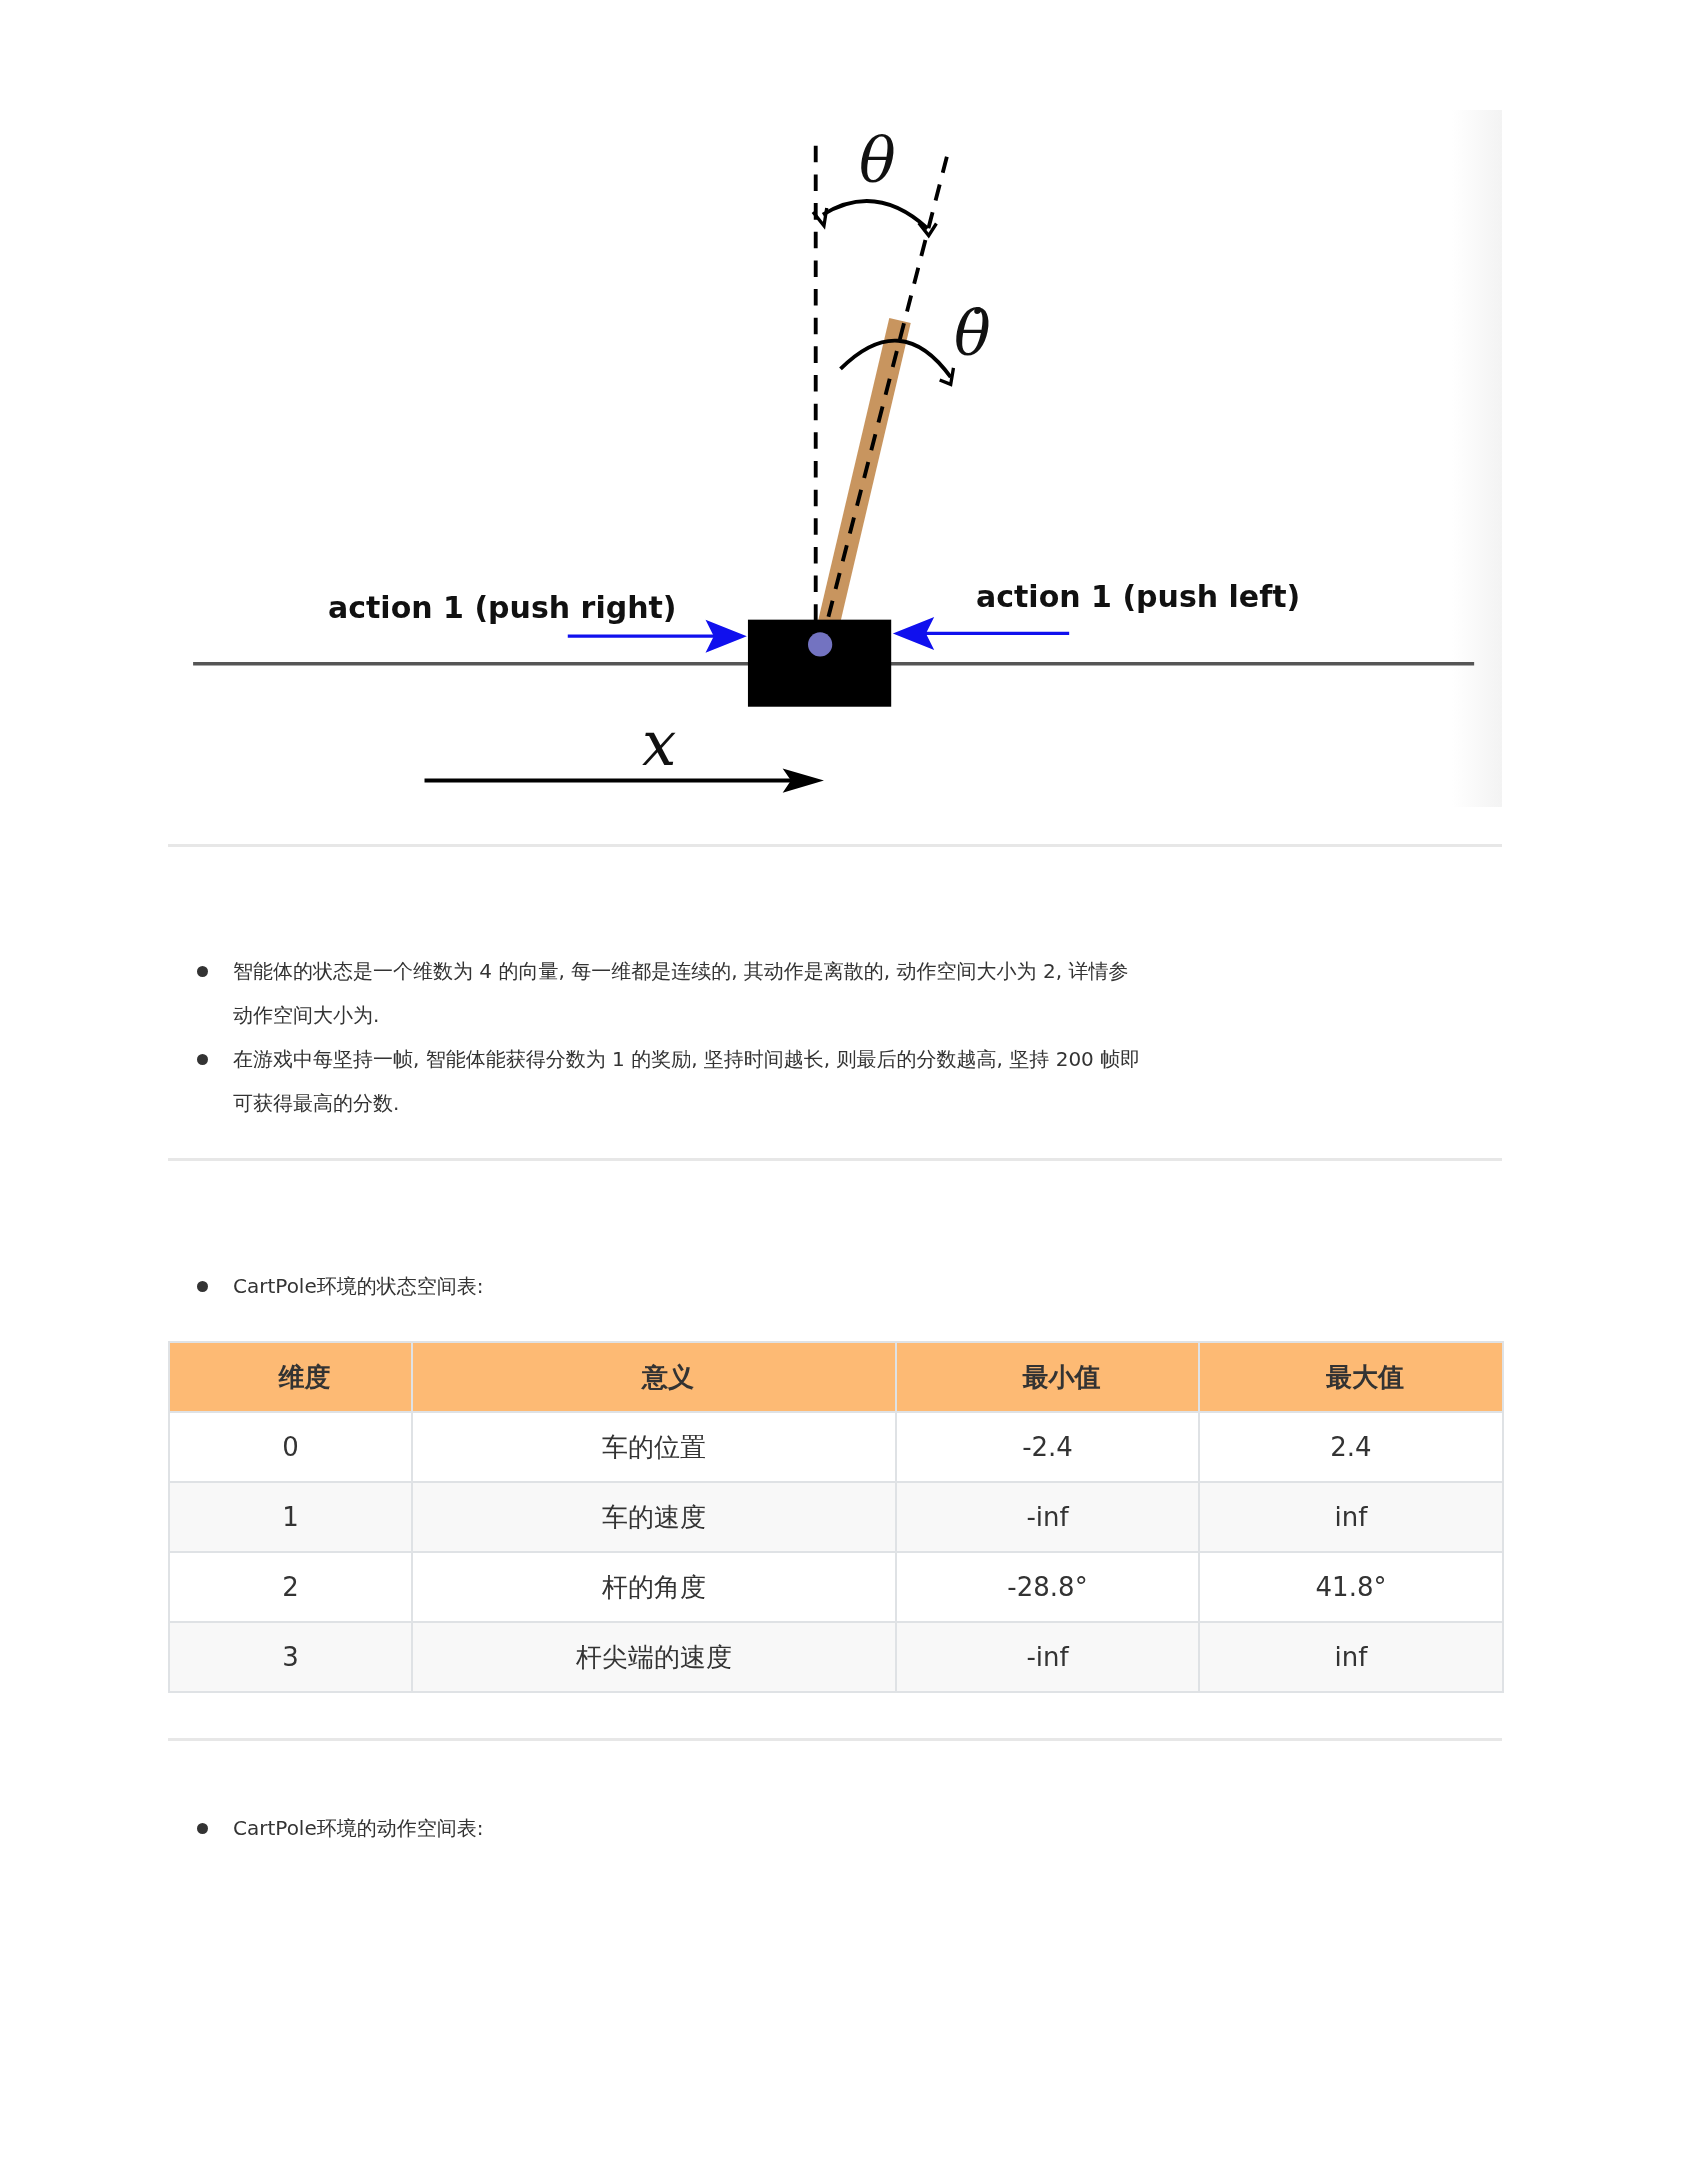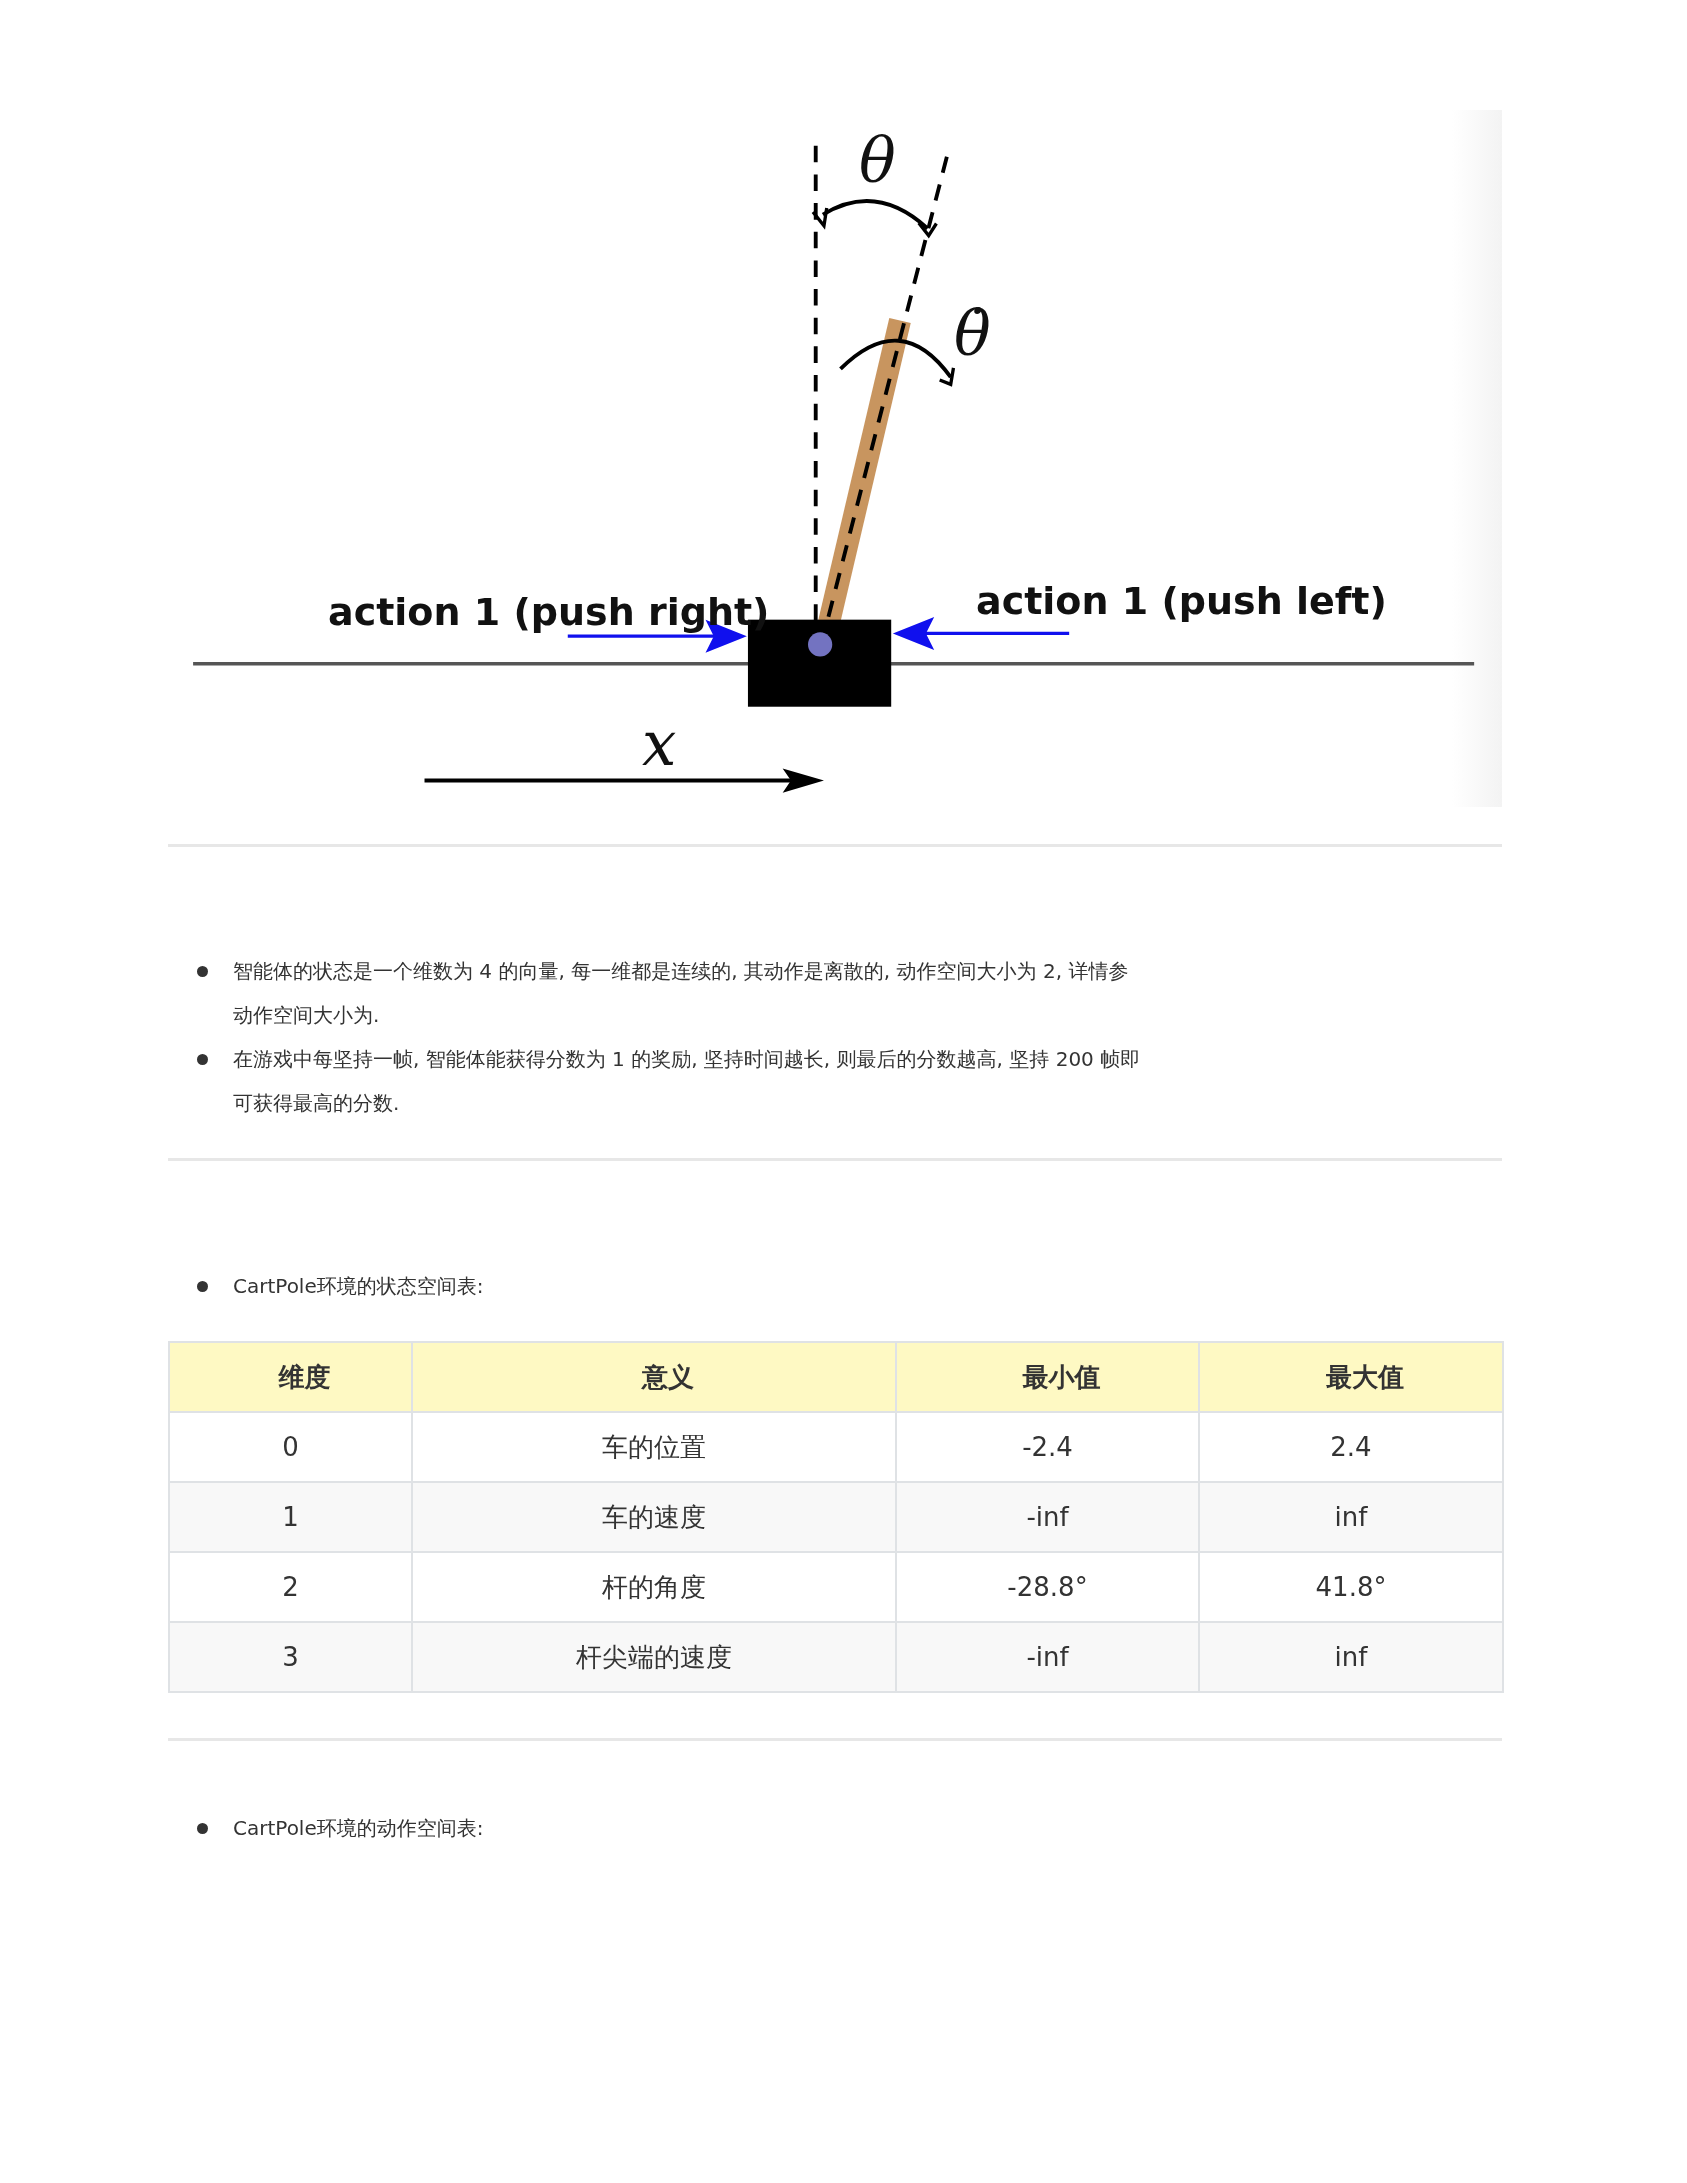--- a/index.html
+++ b/index.html
@@ -9,24 +9,24 @@
   .figure { left: 168px; top: 110px; width: 1334px; height: 697px; background: #ffffff; overflow: hidden; }
   .figure .fade { position: absolute; right: 0; top: 0; width: 50px; height: 100%;
                   background: linear-gradient(to right, #ffffff, #f3f3f3); }
   .hr { left: 168px; width: 1334px; height: 3.3px; background: #e7e7e7; }
   .bullet-item { left: 168px; width: 1334px; font-size: 20px; line-height: 44px; }
   .bullet-dot { position: absolute; left: 29px; width: 11px; height: 11px; border-radius: 50%; background: #333333; }
   .bullet-text { position: absolute; left: 65px; right: 0; }
   table.state { position: absolute; left: 168px; top: 1341px; width: 1334px; border-collapse: collapse;
                 font-size: 26px; table-layout: fixed; }
   table.state th, table.state td { border: 2.2px solid #dfe2e5; height: 68px; padding: 0; text-align: center; vertical-align: middle; }
-  table.state th { background: #fef9c3; font-weight: bold; padding-left: 28px; }
+  table.state th { background: #fdba74; font-weight: bold; padding-left: 28px; }
   table.state tr.alt td { background: #f8f8f8; }
   table.state tr.norm td { background: #ffffff; }
-  .fig-label { position: absolute; font-family: "DejaVu Sans", sans-serif; font-weight: bold; font-size: 38px; color: #111111; white-space: nowrap; }
+  .fig-label { position: absolute; font-family: "DejaVu Sans", sans-serif; font-weight: bold; font-size: 30px; color: #111111; white-space: nowrap; }
   .math { position: absolute; font-family: "DejaVu Serif", serif; font-style: italic; color: #111111; }
 </style>
 </head>
 <body>
 
 <div class="abs figure">
   <div class="fade"></div>
   <svg width="1334" height="697" viewBox="0 0 2420 1265" style="position:absolute;left:0;top:0">
 
     <line x1="1175" y1="65" x2="1175" y2="990" stroke="#000" stroke-width="7" stroke-dasharray="30,22"></line>

